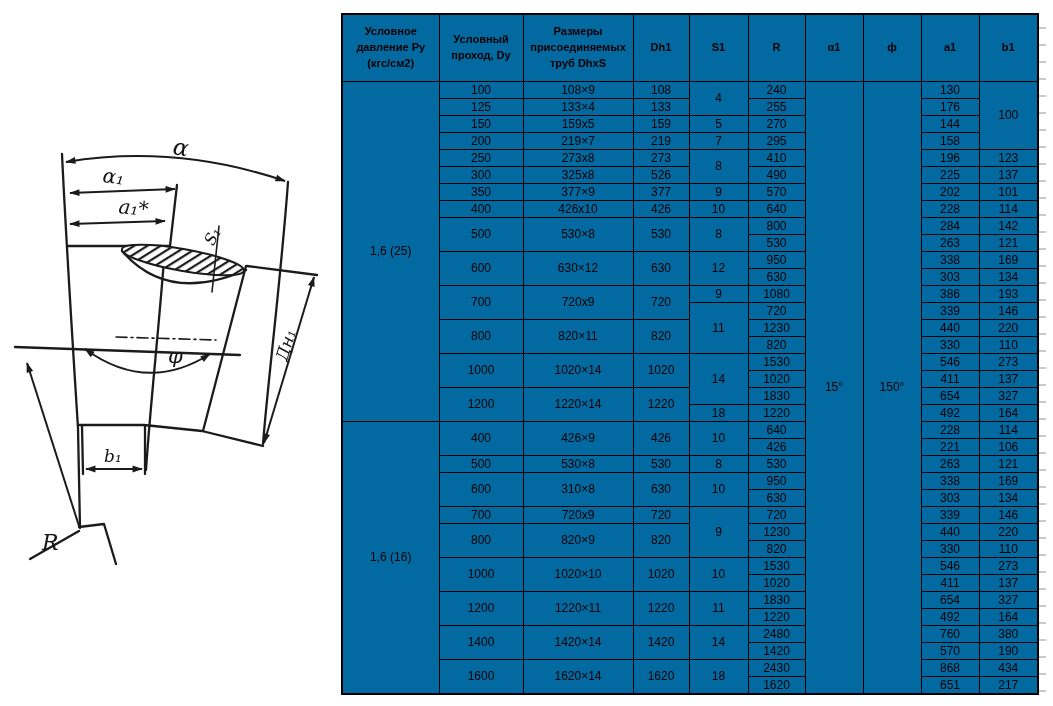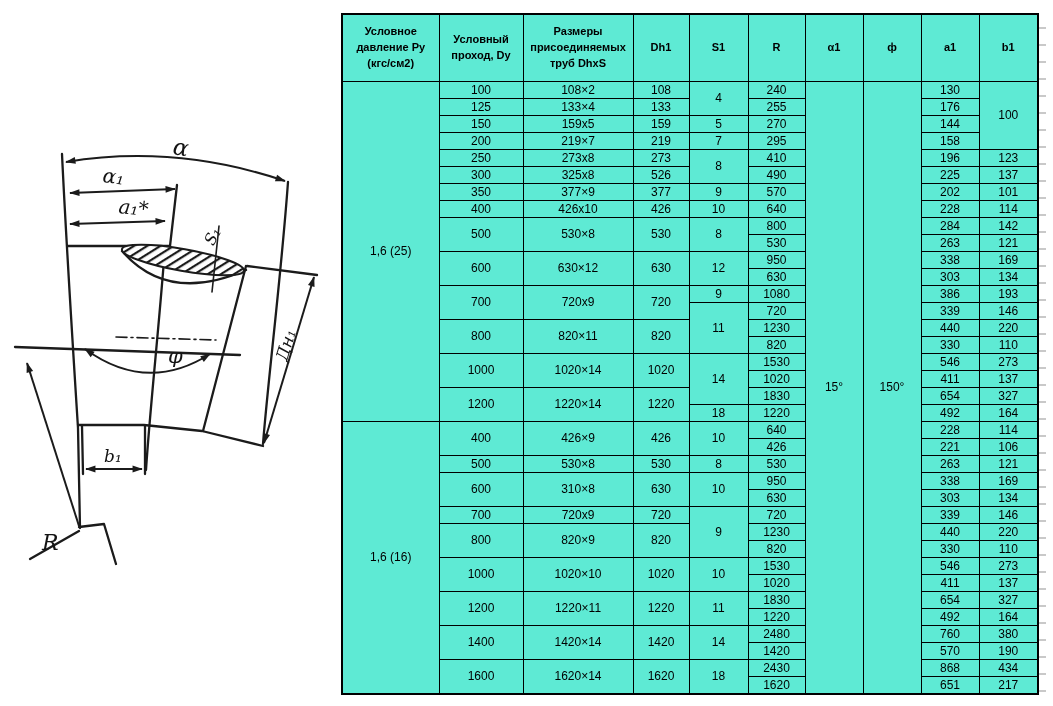--- a/index.html
+++ b/index.html
@@ -4,21 +4,21 @@
 <style>
   html,body{margin:0;padding:0;}
   body{
     width:1053px;height:706px;position:relative;background:#ffffff;
     font-family:"Liberation Sans",sans-serif;color:#000;overflow:hidden;
   }
   
   .dim-table{
     position:absolute;left:341px;top:13px;width:696px;
     border-collapse:collapse;table-layout:fixed;
-    border:2px solid #000;background:#5eead4;
+    border:2px solid #000;background:#0369a1;
   }
   .dim-table th,.dim-table td{
     border:1px solid #000;text-align:center;vertical-align:middle;
     padding:0;overflow:hidden;white-space:nowrap;
   }
   .dim-table thead th{
     height:62px;font-size:11px;font-weight:bold;line-height:1.45;
     padding:2px;white-space:normal;
   }
   .dim-table tbody td{
@@ -121,21 +121,21 @@
         <th>α1</th>
         <th>ф</th>
         <th>a1</th>
         <th>b1</th>
       </tr>
   </thead>
   <tbody>
       <tr>
         <td rowspan="20">1,6 (25)</td>
         <td>100</td>
-        <td>108×2</td>
+        <td>108×9</td>
         <td>108</td>
         <td rowspan="2">4</td>
         <td>240</td>
         <td rowspan="36">15°</td>
         <td rowspan="36">150°</td>
         <td>130</td>
         <td rowspan="4">100</td>
       </tr>
       <tr>
         <td>125</td>

